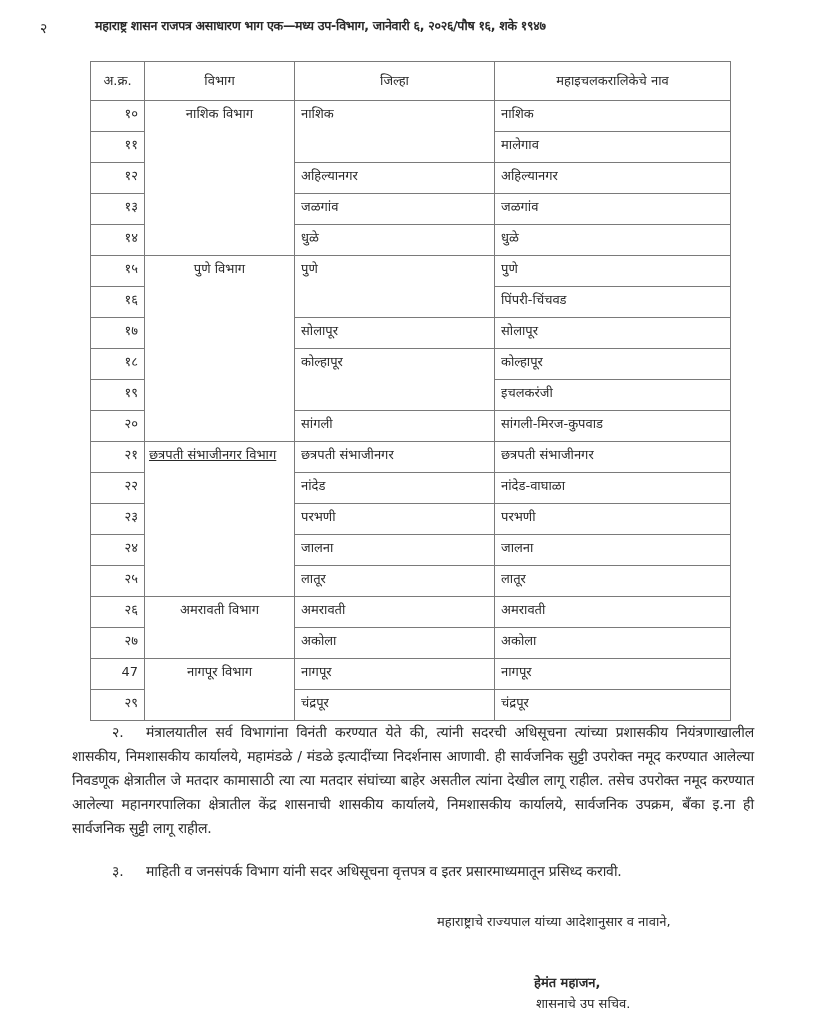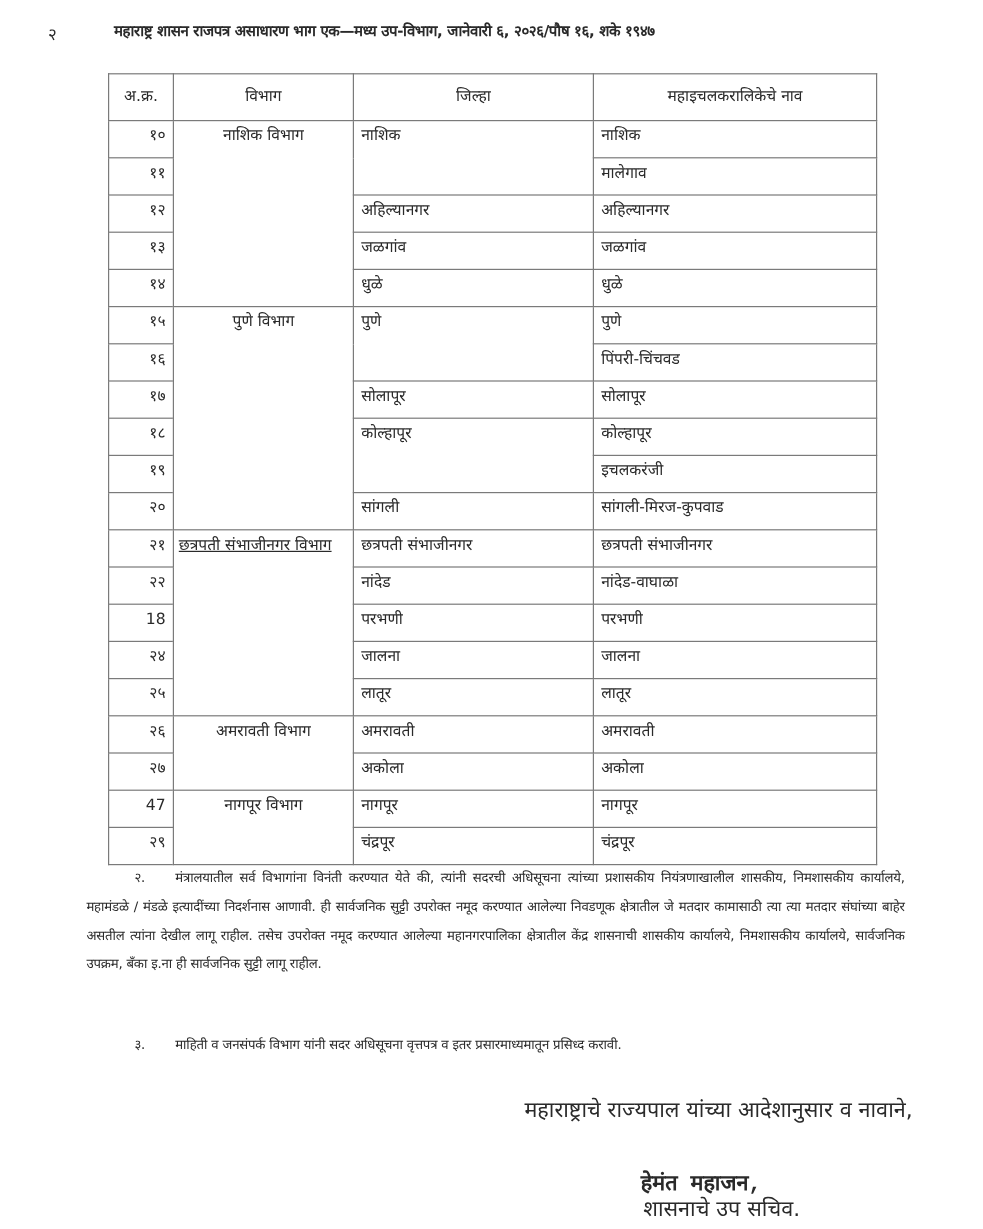--- a/index.html
+++ b/index.html
@@ -24,29 +24,29 @@
   table.gaz td, table.gaz th {
     border: 1px solid #7a7a7a; padding: 0 6px; height: 30px; vertical-align: top;
     font-weight: normal; line-height: 26px; overflow: hidden; white-space: nowrap;
   }
   table.gaz th { height: 38px; vertical-align: middle; text-align: center; }
   table.gaz td.sr { text-align: right; }
   table.gaz td.div { text-align: center; }
   table.gaz td.div.left { text-align: left; padding-left: 4px; text-decoration: underline; }
   col.c1 { width: 54px; } col.c2 { width: 150px; } col.c3 { width: 200px; } col.c4 { width: 236px; }
   .para {
-    position: absolute; left: 72px; width: 682px; font-size: 11px;
+    position: absolute; left: 72px; width: 682px; font-size: 14px;
     line-height: 24px; text-align: justify; letter-spacing: -0.15px;
   }
   .para .num { display: inline-block; width: 34px; margin-left: 40px; }
   #para2 { top: 720px; }
   #para3 { top: 859px; }
-  .sign-line { position: absolute; font-size: 18px; }
+  .sign-line { position: absolute; font-size: 13px; }
   #order-line { left: 437px; top: 912px; }
-  #signatory { left: 534px; top: 973px; font-weight: bold; font-family: Liberation Mono, monospace; }
+  #signatory { left: 534px; top: 973px; font-weight: bold; }
   #designation { left: 536px; top: 994px; }
 </style>
 </head>
 <body>
 
 <div class="page-num">२</div>
 <div class="header-title">महाराष्ट्र शासन राजपत्र असाधारण भाग एक—मध्य उप-विभाग, जानेवारी ६, २०२६/पौष १६, शके १९४७</div>
 
 <table class="gaz">
   <colgroup>
@@ -126,21 +126,21 @@
       <td class="div left" rowspan="5">छत्रपती संभाजीनगर विभाग</td>
       <td>छत्रपती संभाजीनगर</td>
       <td>छत्रपती संभाजीनगर</td>
     </tr>
     <tr>
       <td class="sr">२२</td>
       <td>नांदेड</td>
       <td>नांदेड-वाघाळा</td>
     </tr>
     <tr>
-      <td class="sr">18</td>
+      <td class="sr">२३</td>
       <td>परभणी</td>
       <td>परभणी</td>
     </tr>
     <tr>
       <td class="sr">२४</td>
       <td>जालना</td>
       <td>जालना</td>
     </tr>
     <tr>
       <td class="sr">२५</td>

